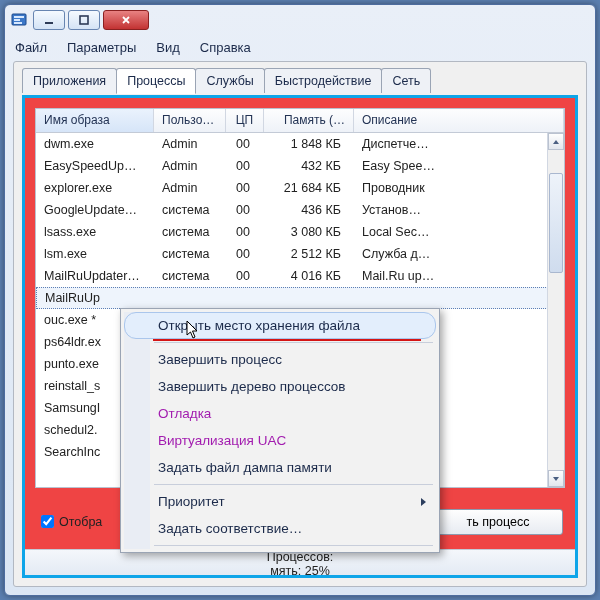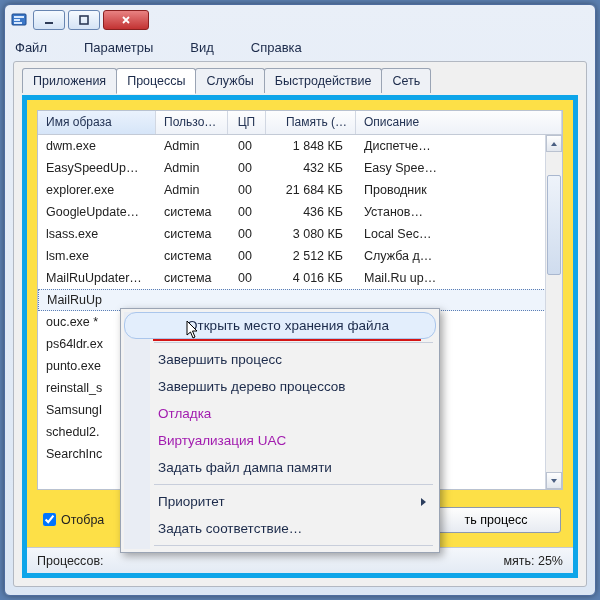--- a/index.html
+++ b/index.html
@@ -46,21 +46,21 @@
     width: 46px;
     background: linear-gradient(#e88282, #c23232);
     border-color: #8a2020;
   }
   .win-btn svg { width: 12px; height: 12px; }
   .menubar {
     height: 24px;
     display: flex;
     align-items: center;
     padding: 0 6px;
-    gap: 29px;
+    gap: 12px;
     font-size: 13px;
     color: #1b2a4a;
   }
   .menubar .menu-item { padding: 2px 4px; }
   .client {
     position: absolute;
     left: 8px; right: 8px;
     top: 56px; bottom: 8px;
     background: #f0f0f0;
     border: 1px solid #b2b8c2;
@@ -85,22 +85,22 @@
   .tab.active {
     background: #ffffff;
     z-index: 2;
     border-bottom: 1px solid #fff;
     margin-bottom: -1px;
   }
   .tabpage {
     position: absolute;
     left: 8px; right: 8px;
     top: 33px; bottom: 8px;
-    background: #fde047;
-    border: 5px solid #0ea5e9;
+    background: #ef4444;
+    border: 3px solid #0ea5e9;
   }
   .table-wrap {
     position: absolute;
     left: 10px; right: 10px; top: 10px;
     height: 380px;
     border: 1px solid #b9c2d0;
     background: #fff;
     overflow: hidden;
   }
   .thead {
@@ -186,20 +186,21 @@
     left: 0; right: 0; bottom: 0;
     height: 26px;
     background: linear-gradient(#f4f7fb, #e3eaf4);
     border-top: 1px solid #c3cad6;
     display: flex;
     align-items: center;
     padding: 0 10px;
     font-size: 12.5px;
     color: #222;
     justify-content: space-between;
+    flex-direction: column;
   }
 
   
   .ctxmenu {
     position: absolute;
     left: 120px; top: 308px;
     width: 320px;
     background: #f2f2f2;
     border: 1px solid #9aa4b4;
     box-shadow: 3px 3px 8px rgba(0,0,0,.35);
@@ -216,21 +217,20 @@
     position: relative;
     padding: 6px 18px 6px 34px;
     font-size: 13.5px;
     color: #1b2a4a;
   }
   .ctx-item.hover {
     background: #e3eefc;
     border: 1px solid #aac6ec;
     border-radius: 12px;
     padding: 5px 17px 5px 33px;
-    text-align: center;
   }
   .ctx-item.disabled { color: #a21caf; }
   .ctx-item .arrow {
     position: absolute; right: 10px; top: 50%;
     transform: translateY(-50%);
     width: 0; height: 0;
     border-top: 4px solid transparent;
     border-bottom: 4px solid transparent;
     border-left: 5px solid #2c3e5e;
   }

